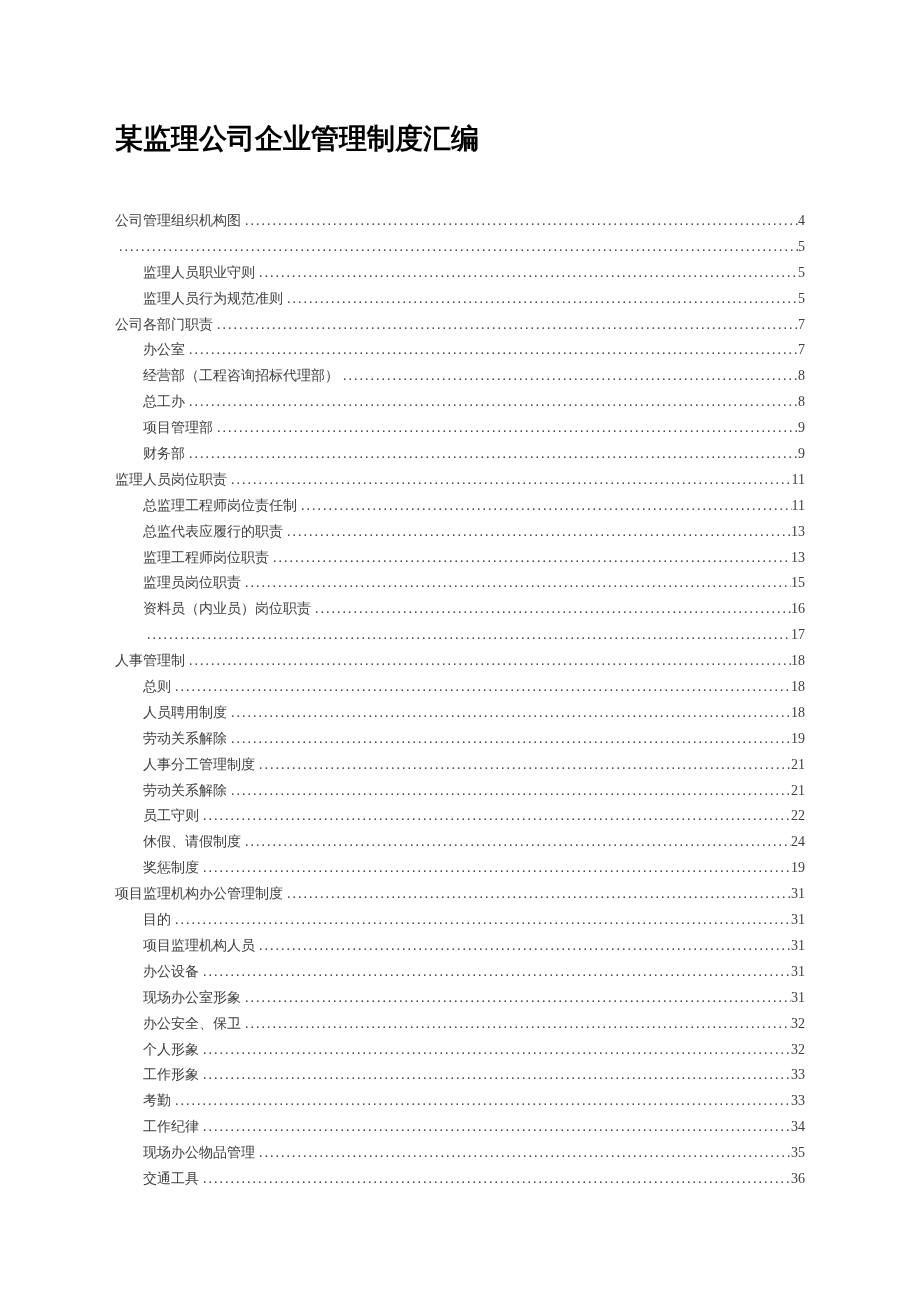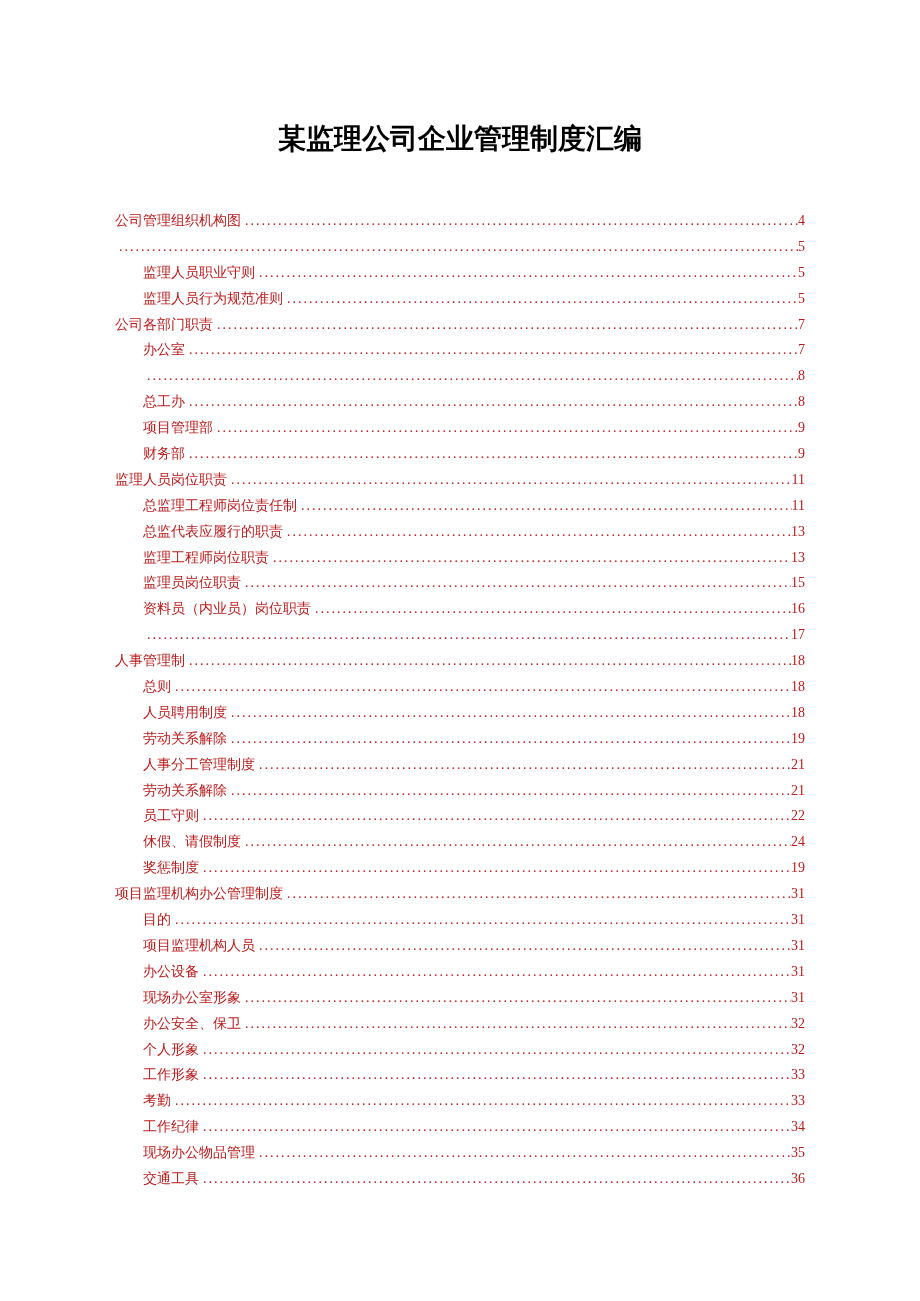--- a/index.html
+++ b/index.html
@@ -8,30 +8,29 @@
       box-sizing: border-box;
     }
     body {
       background: #ffffff;
       font-family: "SimSun", "宋体", serif;
       width: 920px;
       height: 1301px;
       padding: 120px 115px 60px 115px;
     }
     .title {
-      text-align: center;
       font-size: 28px;
       font-weight: bold;
       margin-bottom: 50px;
       color: #000;
       font-family: "SimHei", "黑体", sans-serif;
     }
     .toc {
       font-size: 14px;
-      color: #b91c1c;
+      color: #404040;
     }
     .toc-entry {
       display: flex;
       align-items: baseline;
       line-height: 1.85;
       white-space: nowrap;
     }
     .toc-entry.level-1 {
       padding-left: 0;
     }
@@ -80,20 +79,21 @@
       <span class="toc-text">公司各部门职责</span>
       <span class="toc-leader">........................................................................................................................................................................................................</span>
       <span class="toc-page">7</span>
     </div>
     <div class="toc-entry level-2">
       <span class="toc-text">办公室</span>
       <span class="toc-leader">........................................................................................................................................................................................................</span>
       <span class="toc-page">7</span>
     </div>
     <div class="toc-entry level-2">
+      <span class="toc-text">经营部（工程咨询招标代理部）</span>
       <span class="toc-leader">........................................................................................................................................................................................................</span>
       <span class="toc-page">8</span>
     </div>
     <div class="toc-entry level-2">
       <span class="toc-text">总工办</span>
       <span class="toc-leader">........................................................................................................................................................................................................</span>
       <span class="toc-page">8</span>
     </div>
     <div class="toc-entry level-2">
       <span class="toc-text">项目管理部</span>

